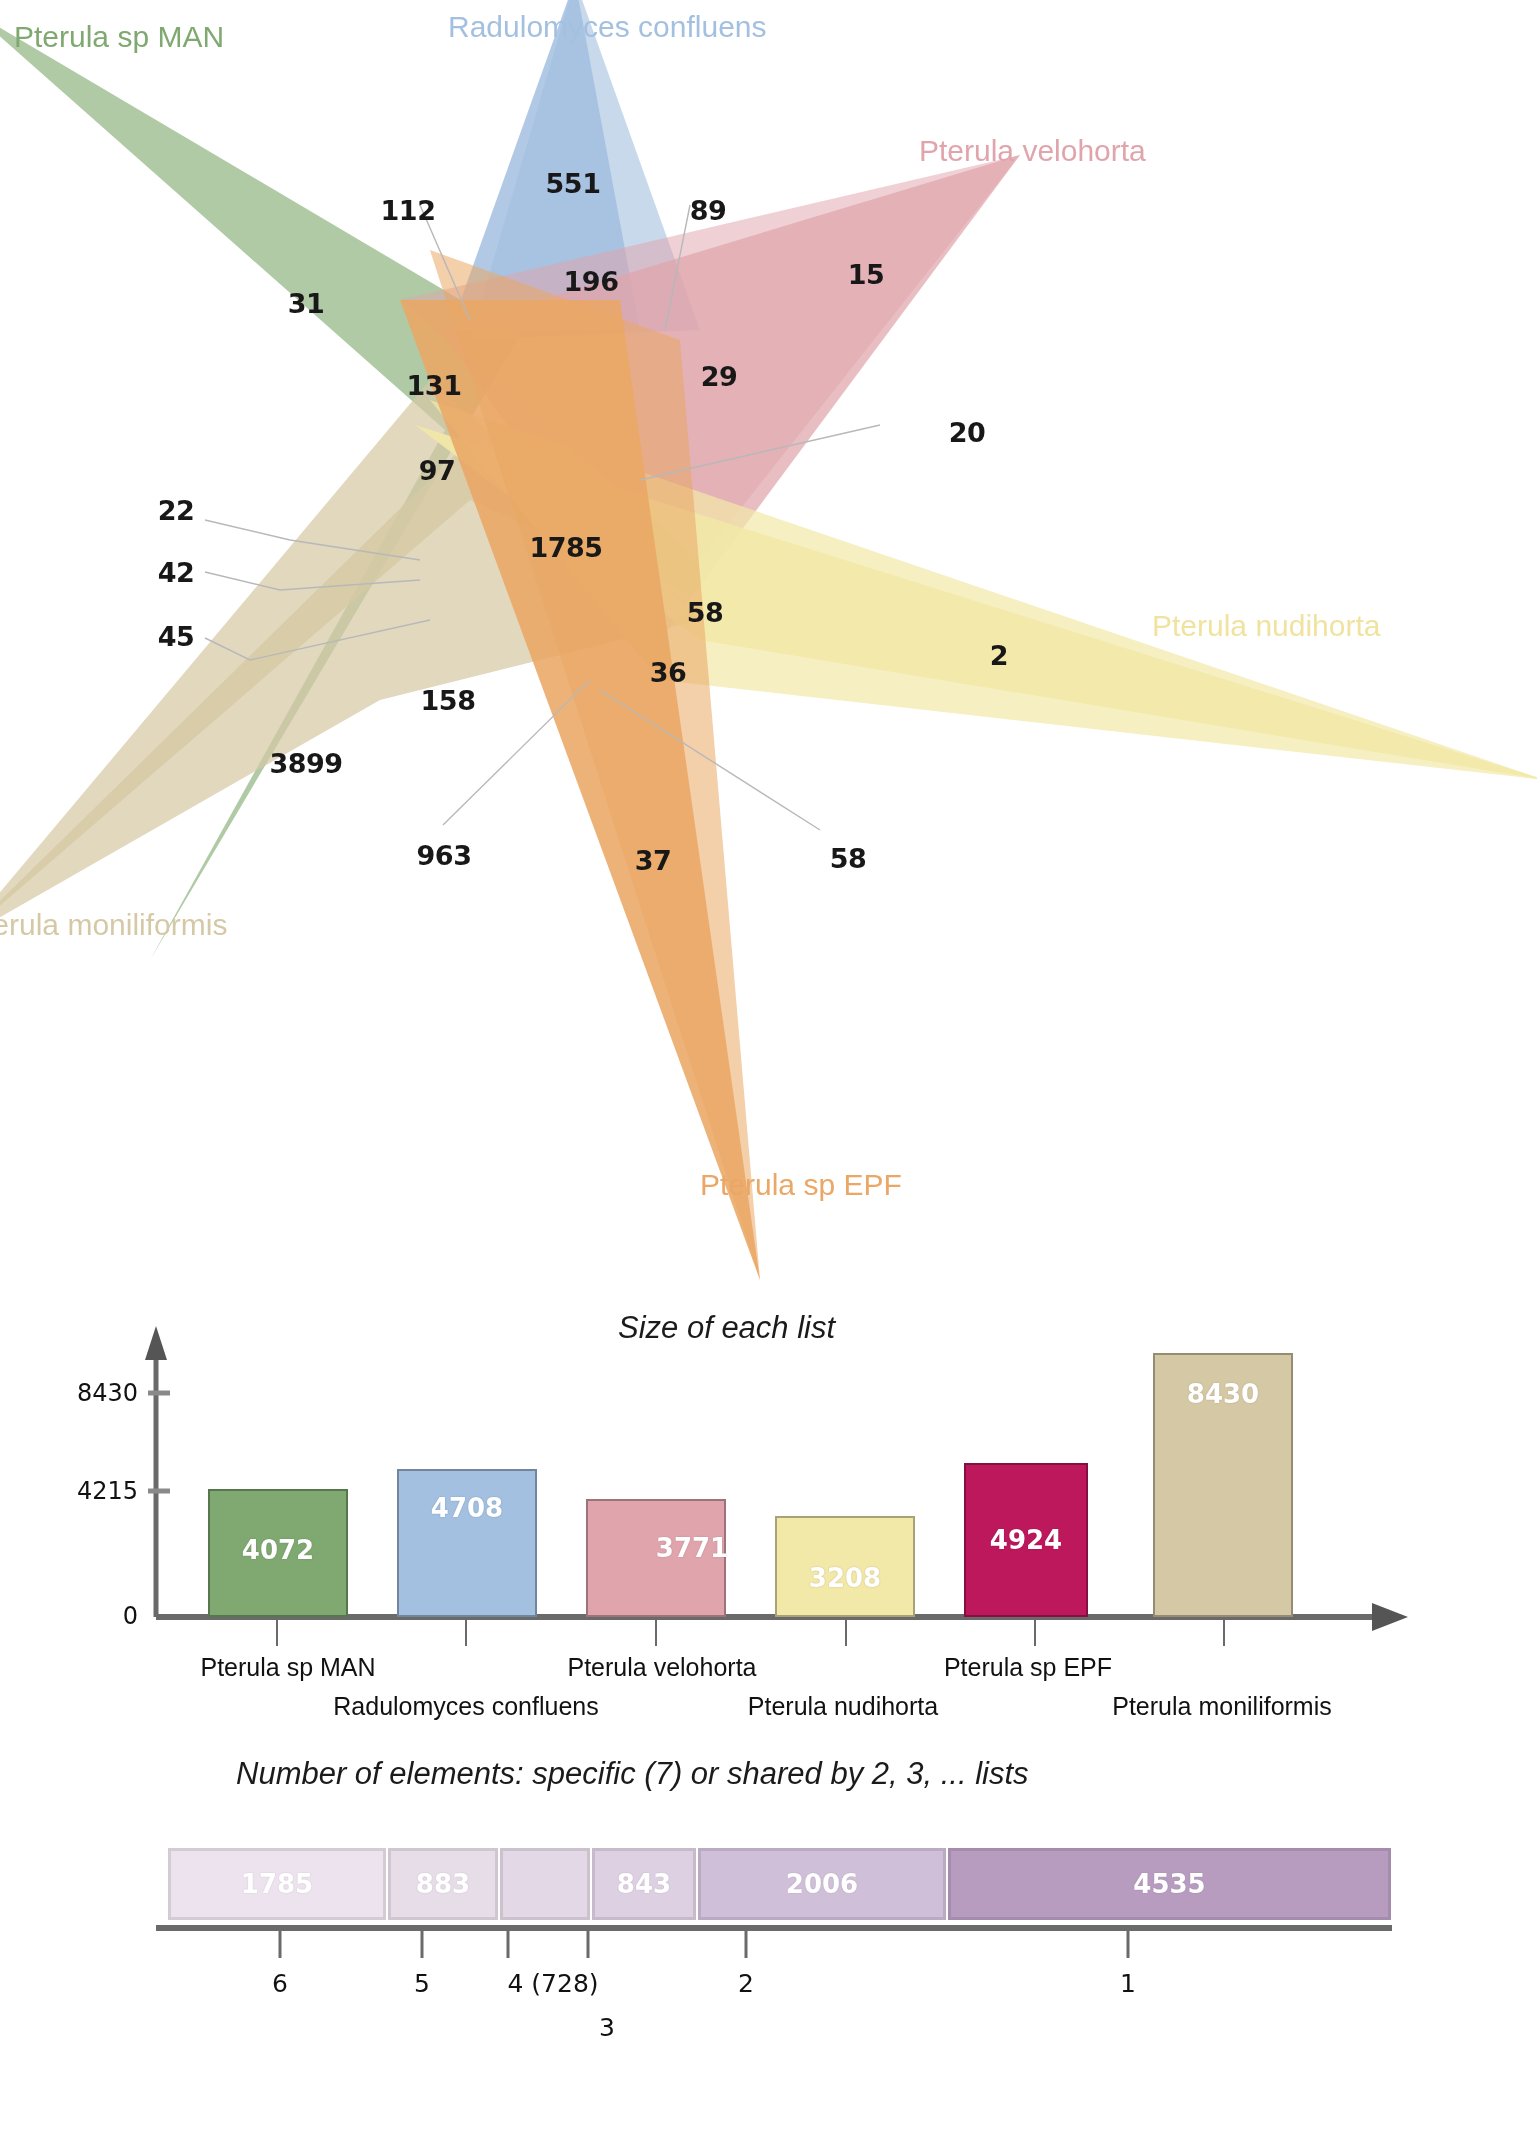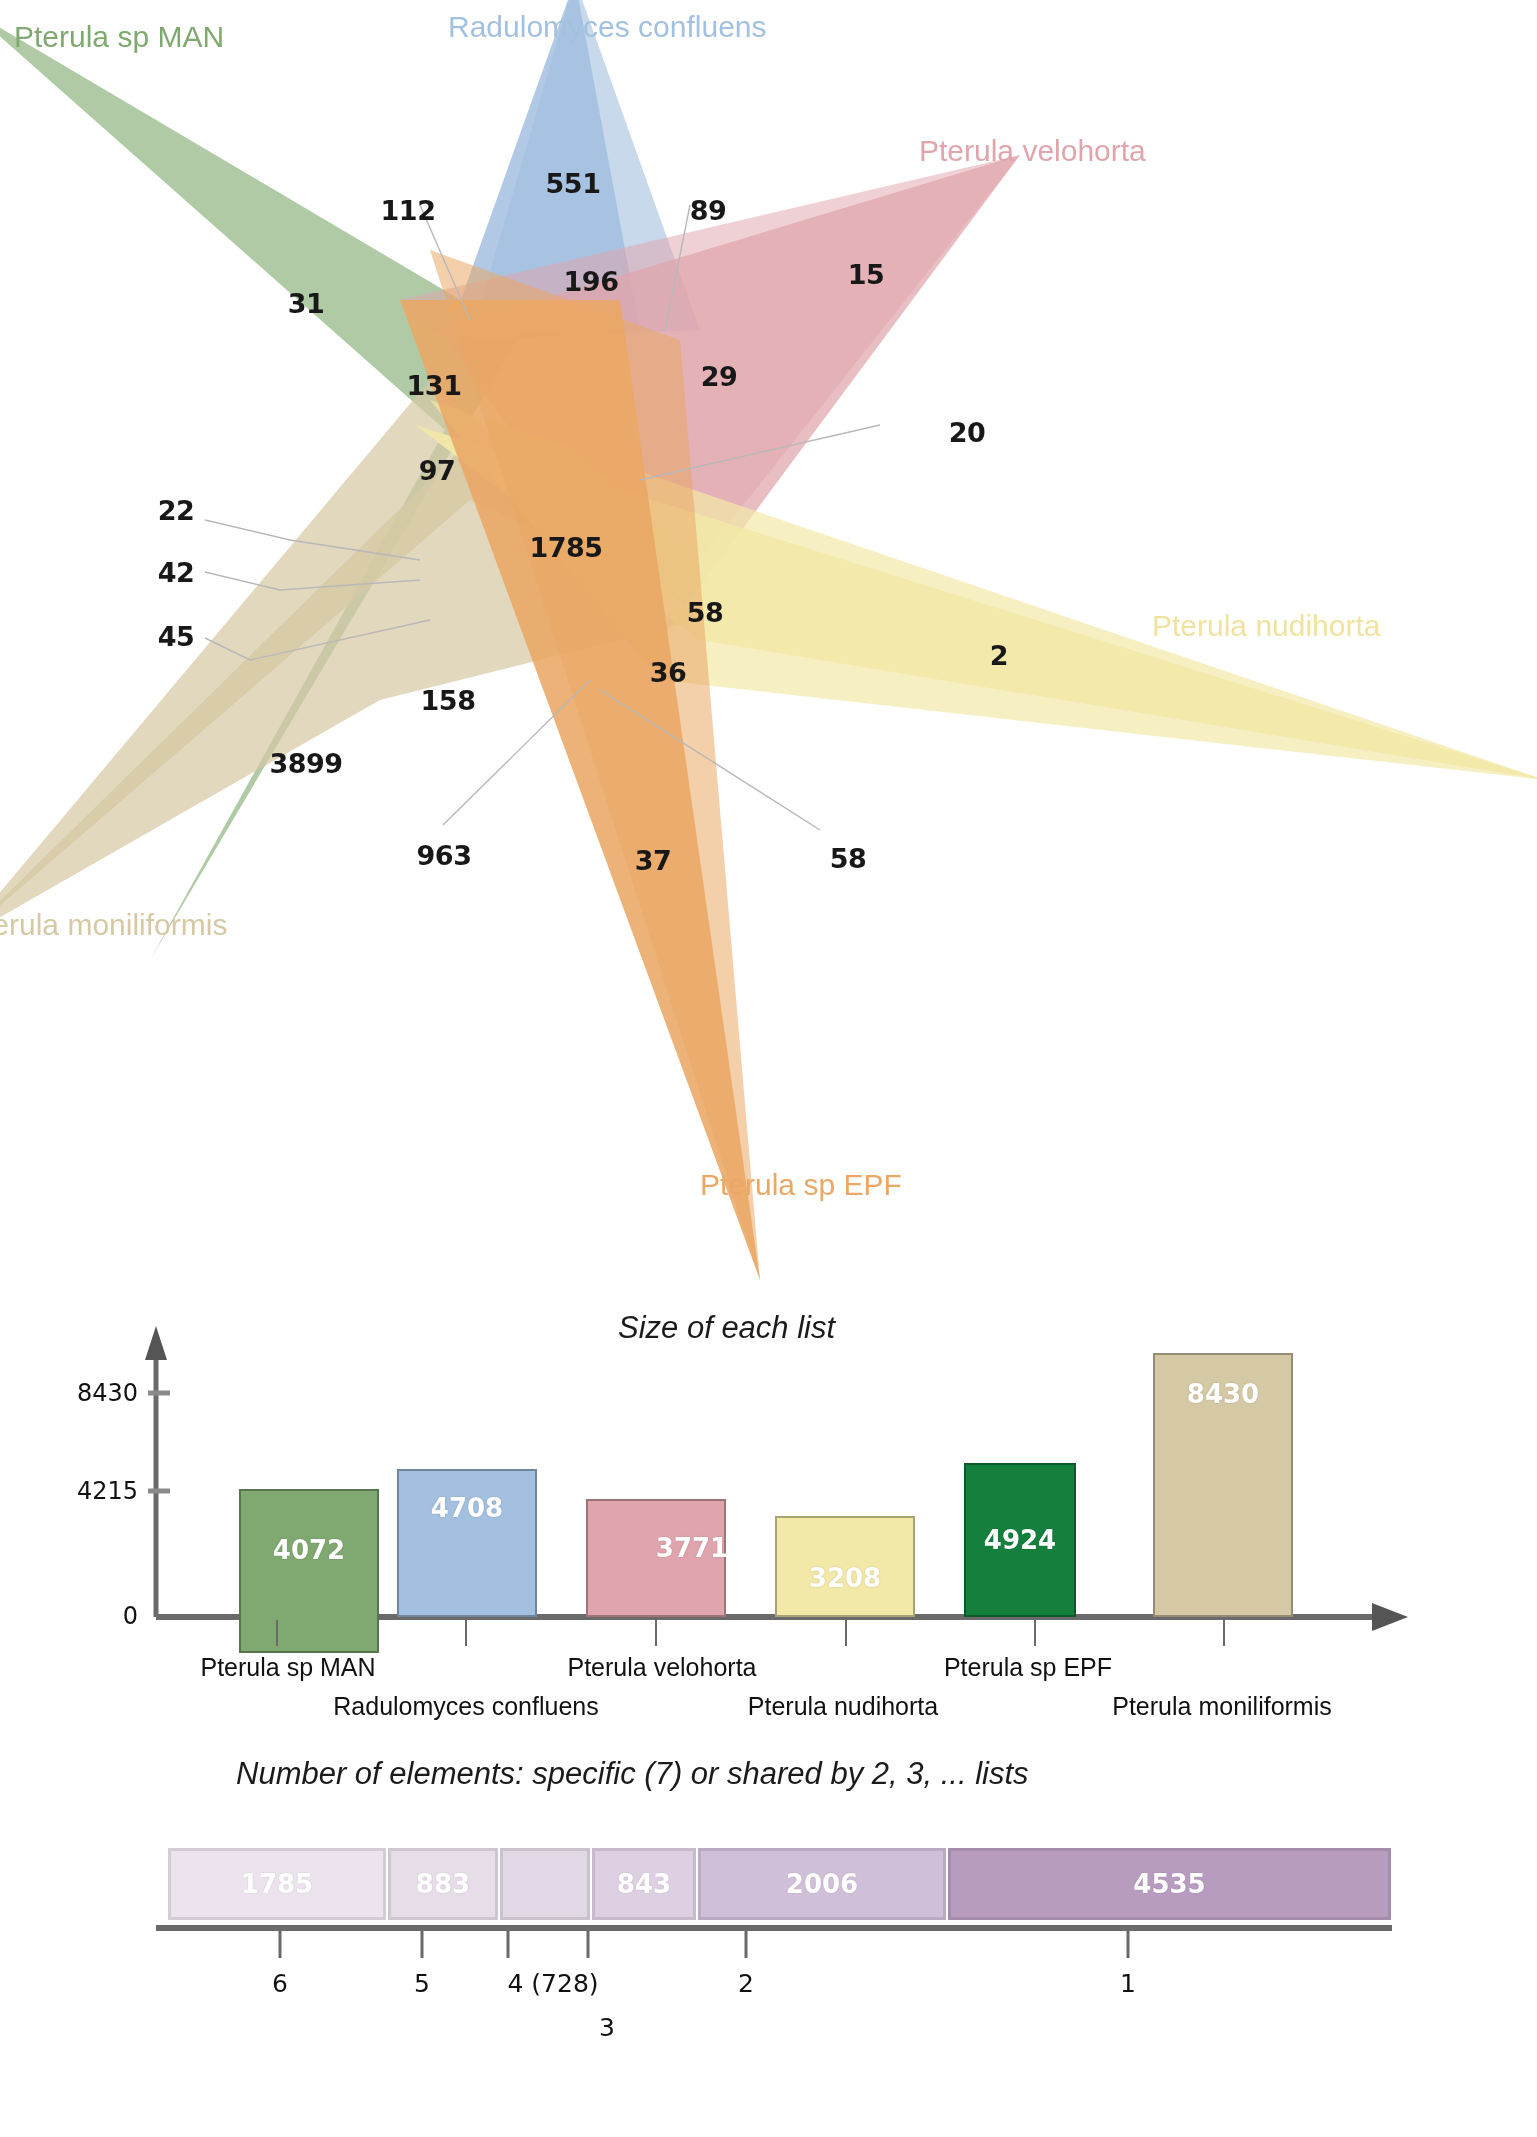--- a/index.html
+++ b/index.html
@@ -209,37 +209,37 @@
     <polygon points="1408,327 1372,313 1372,341" fill="#555"></polygon>
 
     <line x1="148" y1="103" x2="170" y2="103" stroke="#8a8a8a" stroke-width="5"></line>
     <line x1="148" y1="201" x2="170" y2="201" stroke="#8a8a8a" stroke-width="5"></line>
   </svg>
 
   <div class="axis-tick-label" style="left:42px; top:89px; width:96px;">8430</div>
   <div class="axis-tick-label" style="left:42px; top:187px; width:96px;">4215</div>
   <div class="axis-tick-label" style="left:42px; top:312px; width:96px;">0</div>
 
-  <div class="bar" style="left:208px; width:140px; top:199px; height:164px; background:#7fa970;margin-left:31px;">
+  <div class="bar" style="left:208px; width:140px; top:199px; height:128px; background:#7fa970;">
     <div class="bar-value" style="top:44px;">4072</div>
   </div>
 
   <div class="bar" style="left:397px; width:140px; top:179px; height:148px; background:#a3c0e0;">
     <div class="bar-value" style="top:22px;">4708</div>
   </div>
 
   <div class="bar" style="left:586px; width:140px; top:209px; height:118px; background:#e0a5ac;">
     <div class="bar-value" style="top:32px;padding-left:36px;">3771</div>
   </div>
 
   <div class="bar" style="left:775px; width:140px; top:226px; height:101px; background:#f2e8a8;">
     <div class="bar-value" style="top:45px;">3208</div>
   </div>
 
-  <div class="bar" style="left:964px; width:112px; top:173px; height:154px; background:#15803d;">
+  <div class="bar" style="left:964px; width:124px; top:173px; height:154px; background:#be185d;">
     <div class="bar-value" style="top:60px;">4924</div>
   </div>
 
   <div class="bar" style="left:1153px; width:140px; top:63px; height:264px; background:#d5c9a5;">
     <div class="bar-value" style="top:24px;">8430</div>
   </div>
 
   <div class="x-tick" style="left:276px;  top:330px; height:26px;"></div>
   <div class="x-tick" style="left:465px;  top:330px; height:26px;"></div>
   <div class="x-tick" style="left:655px;  top:330px; height:26px;"></div>

